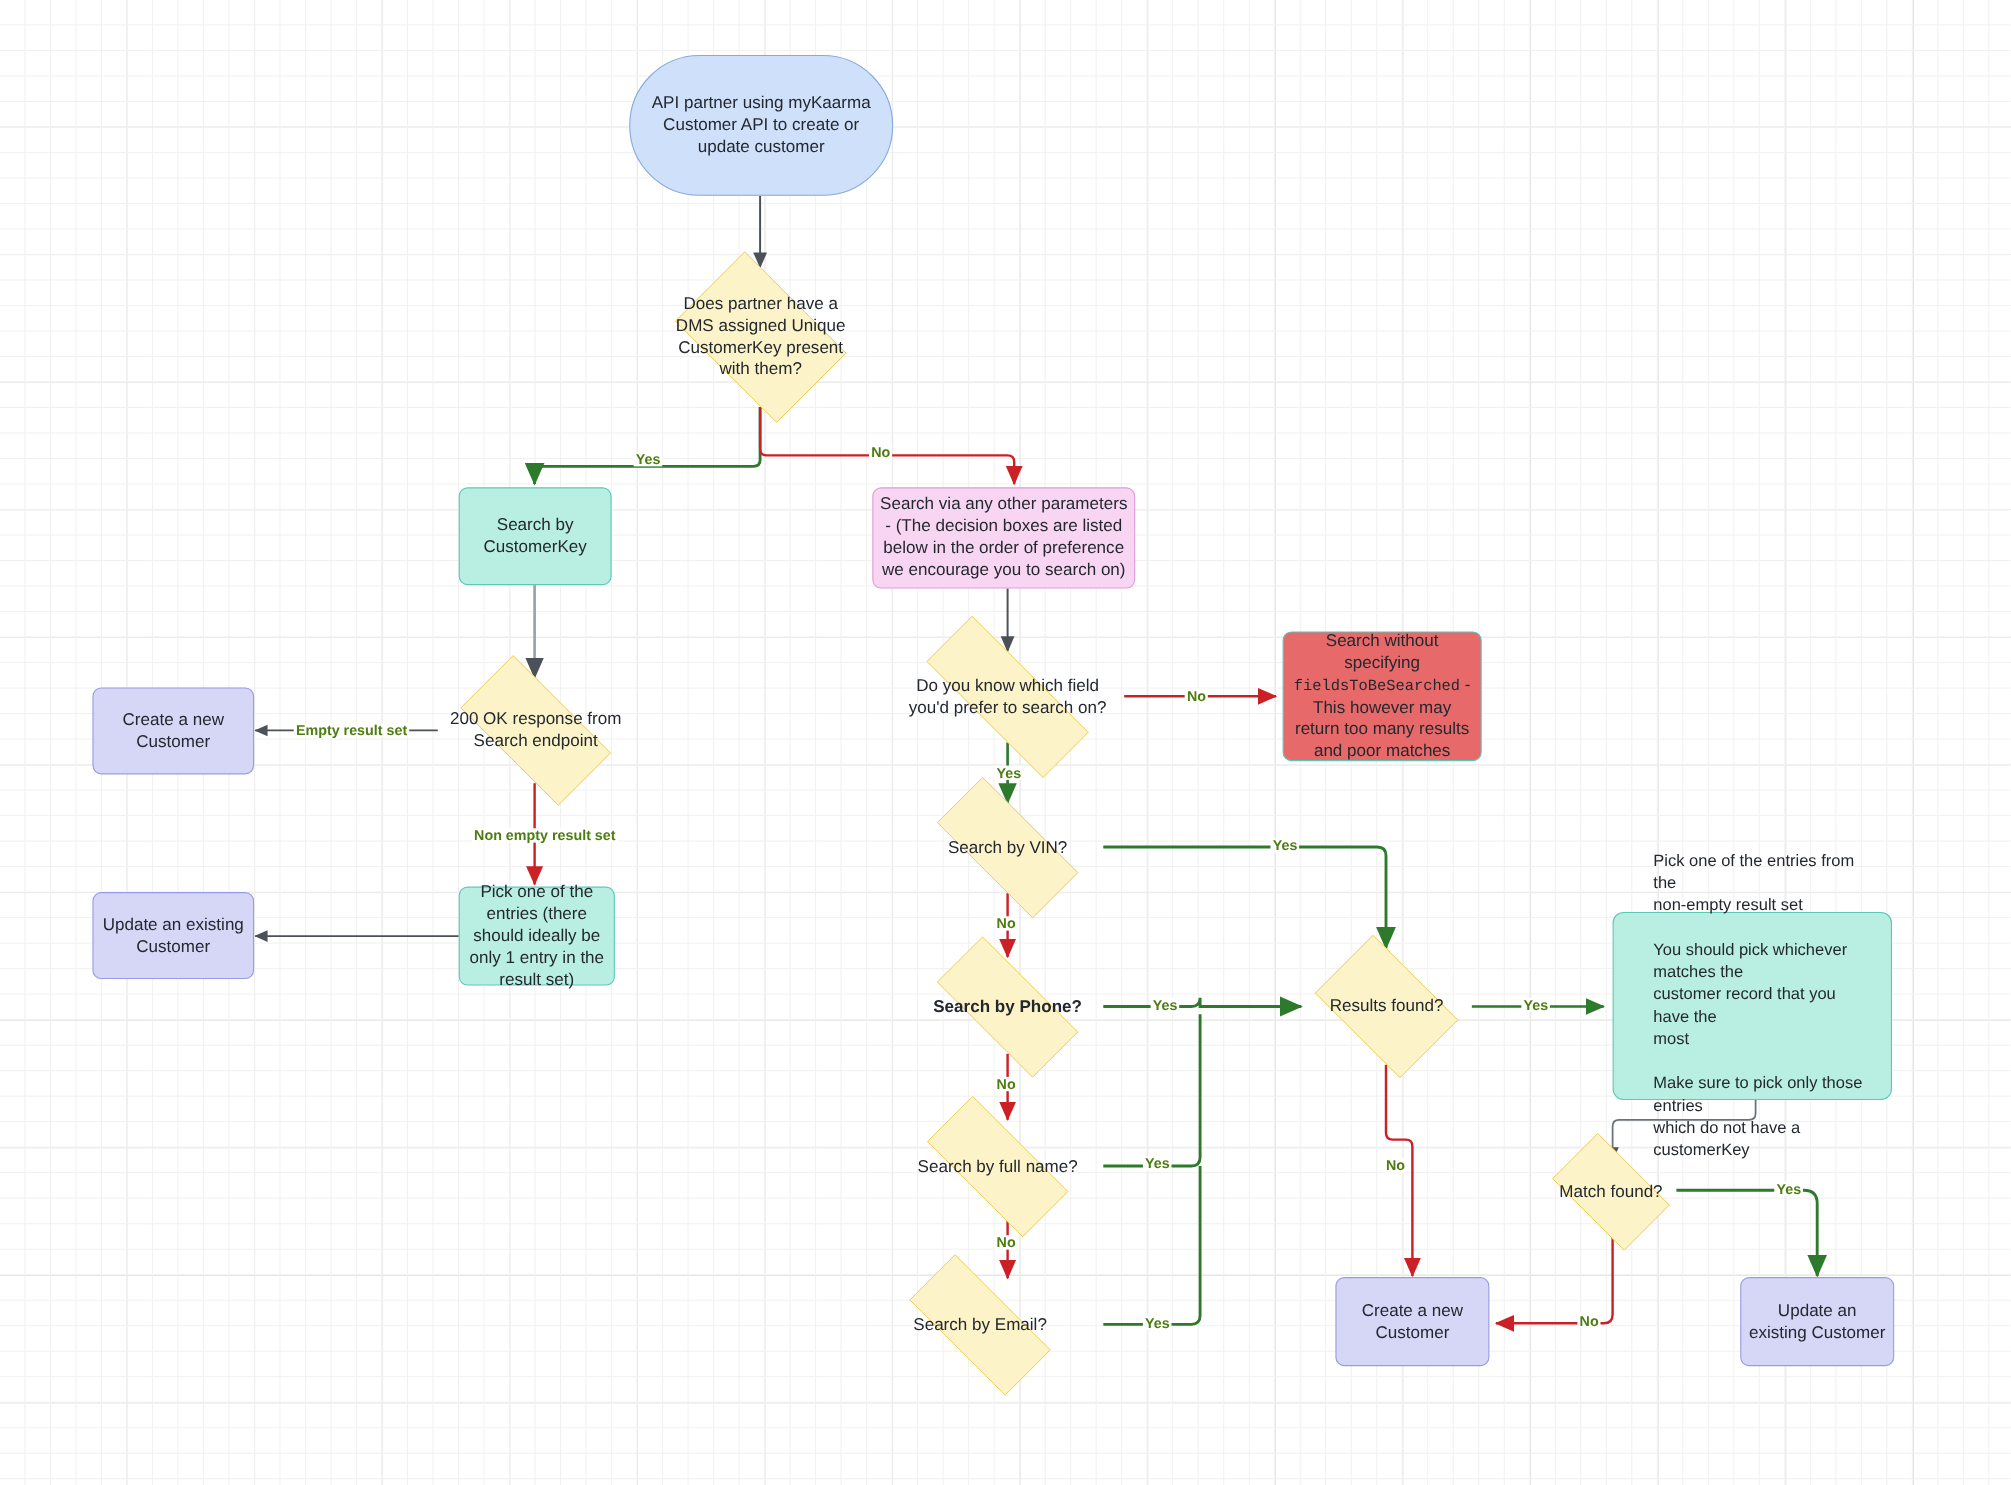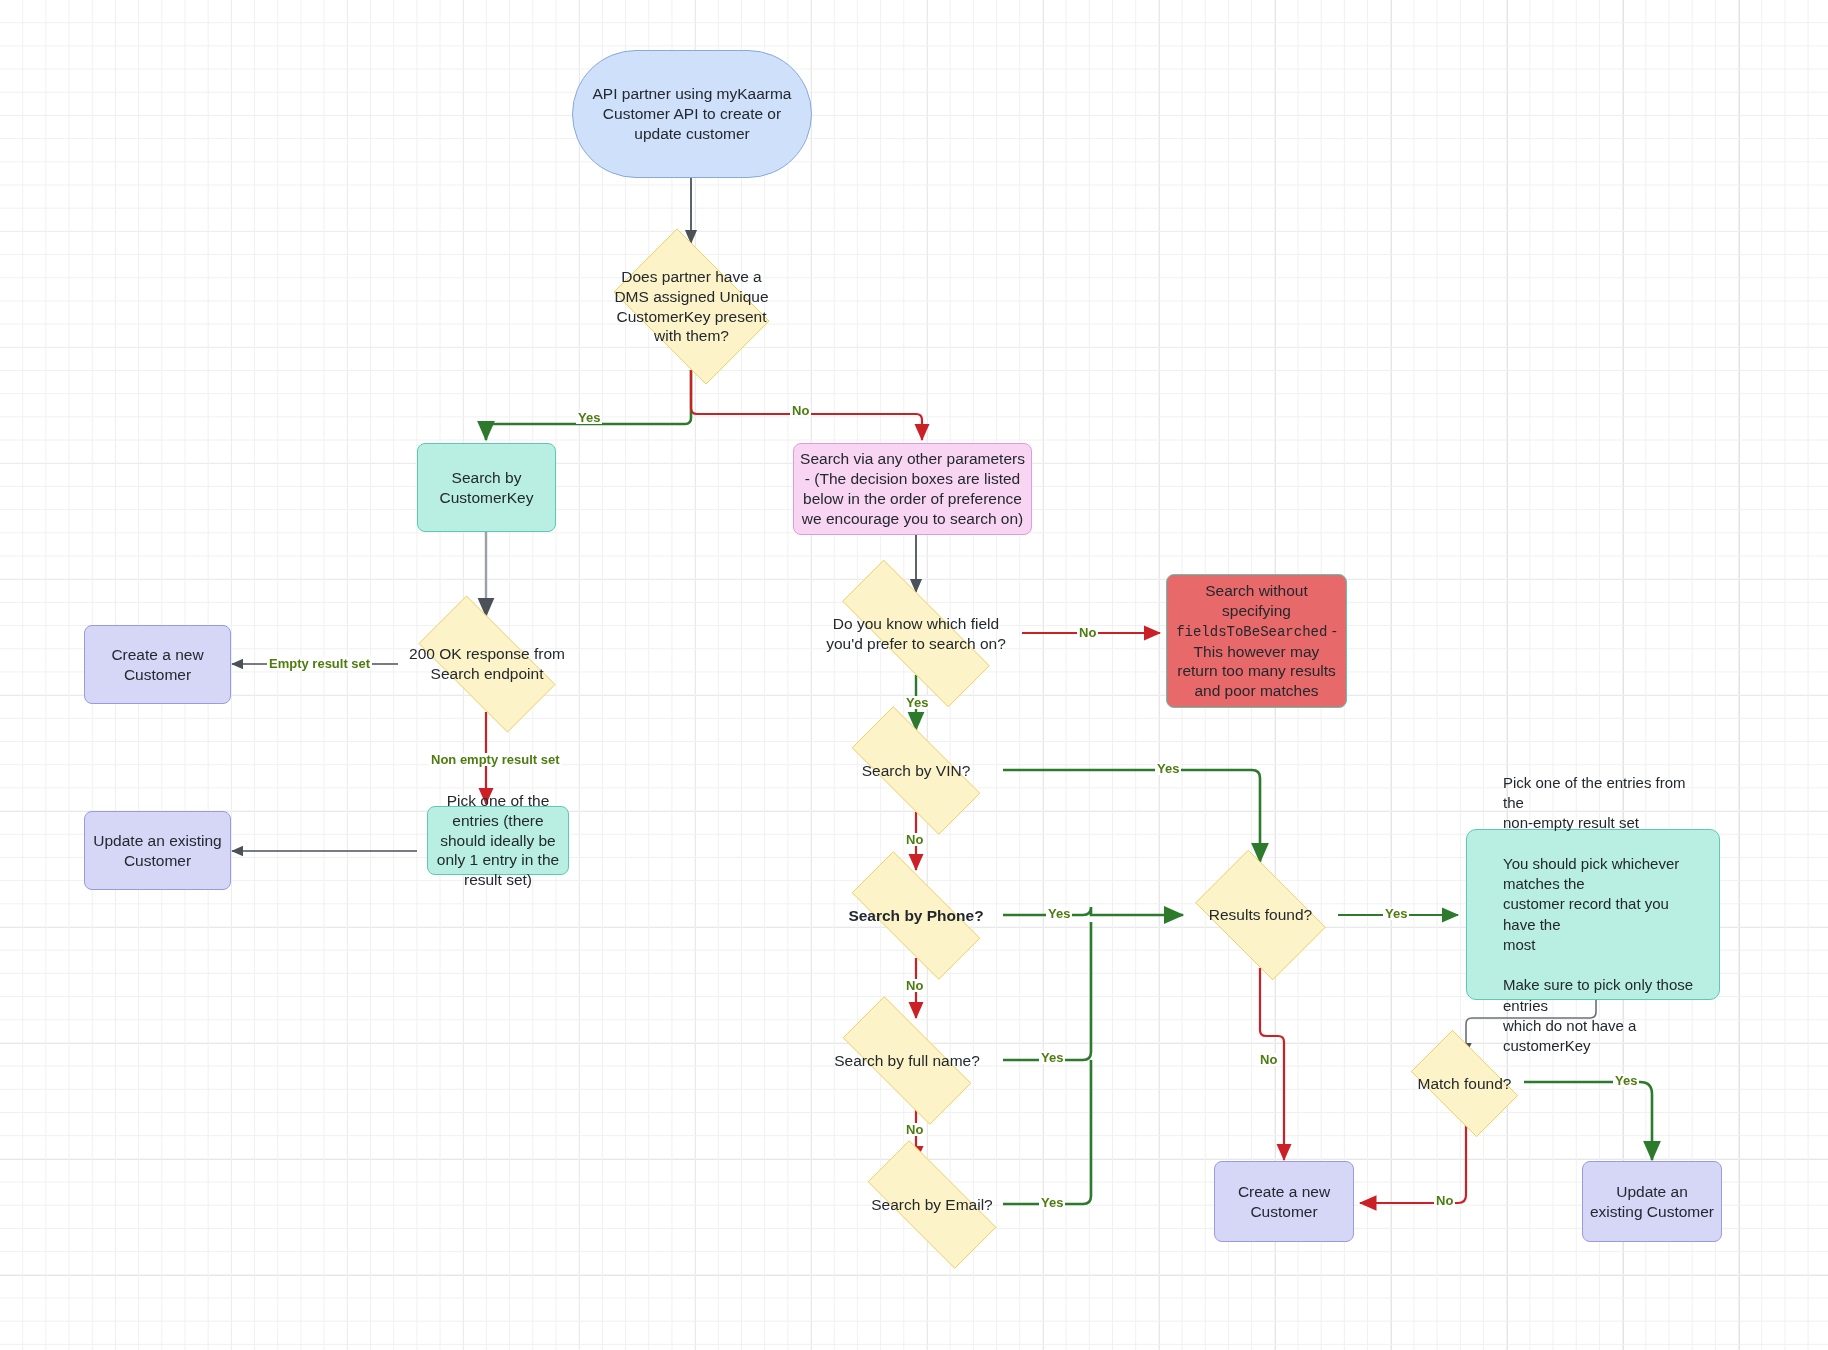--- a/index.html
+++ b/index.html
@@ -197,34 +197,34 @@
 
   <div class="node decision" style="left:398px; top:616px; width:178px; height:96px;">
     <span class="diamond-bg"></span>
     <span class="txt">200 OK response from Search endpoint</span>
   </div>
 
   <div class="node process-purple" style="left:84px; top:625px; width:147px; height:79px;">
     <span class="txt">Create a new Customer</span>
   </div>
 
-  <div class="node process-teal" style="left:427px; top:806px; width:142px; height:69px;">
+  <div class="node process-teal" style="left:417px; top:806px; width:142px; height:90px;">
     <span class="txt">Pick one of the entries (there should ideally be only 1 entry in the result set)</span>
   </div>
 
   <div class="node process-purple" style="left:84px; top:811px; width:147px; height:79px;">
     <span class="txt">Update an existing Customer</span>
   </div>
 
   <div class="node decision" style="left:810px; top:592px; width:212px; height:83px;">
     <span class="diamond-bg"></span>
     <span class="txt">Do you know which field you'd prefer to search on?</span>
   </div>
 
-  <div class="node process-red" style="left:1166px; top:574px; width:181px; height:134px;justify-content:flex-end;">
+  <div class="node process-red" style="left:1166px; top:574px; width:181px; height:118px;justify-content:flex-end;">
     <span class="txt">
       <span>Search without specifying</span>
       <span class="mono">fieldsToBeSearched</span><span> - This however may return too many results and poor matches</span>
     </span>
   </div>
 
   <div class="node decision" style="left:829px; top:729px; width:174px; height:83px;">
     <span class="diamond-bg"></span>
     <span class="txt">Search by VIN?</span>
   </div>
@@ -232,21 +232,21 @@
   <div class="node decision" style="left:829px; top:874px; width:174px; height:83px;font-weight:bold;">
     <span class="diamond-bg"></span>
     <span class="txt">Search by Phone?</span>
   </div>
 
   <div class="node decision" style="left:820px; top:1019px; width:174px; height:83px;">
     <span class="diamond-bg"></span>
     <span class="txt">Search by full name?</span>
   </div>
 
-  <div class="node decision" style="left:845px; top:1163px; width:174px; height:83px;">
+  <div class="node decision" style="left:804px; top:1163px; width:174px; height:83px;">
     <span class="diamond-bg"></span>
     <span class="txt">Search by Email?</span>
   </div>
 
   <div class="node decision" style="left:1183px; top:862px; width:155px; height:106px;">
     <span class="diamond-bg"></span>
     <span class="txt">Results found?</span>
   </div>
 
   <div class="node note-teal" style="left:1466px; top:829px; width:254px; height:171px;padding-left:30px;">

